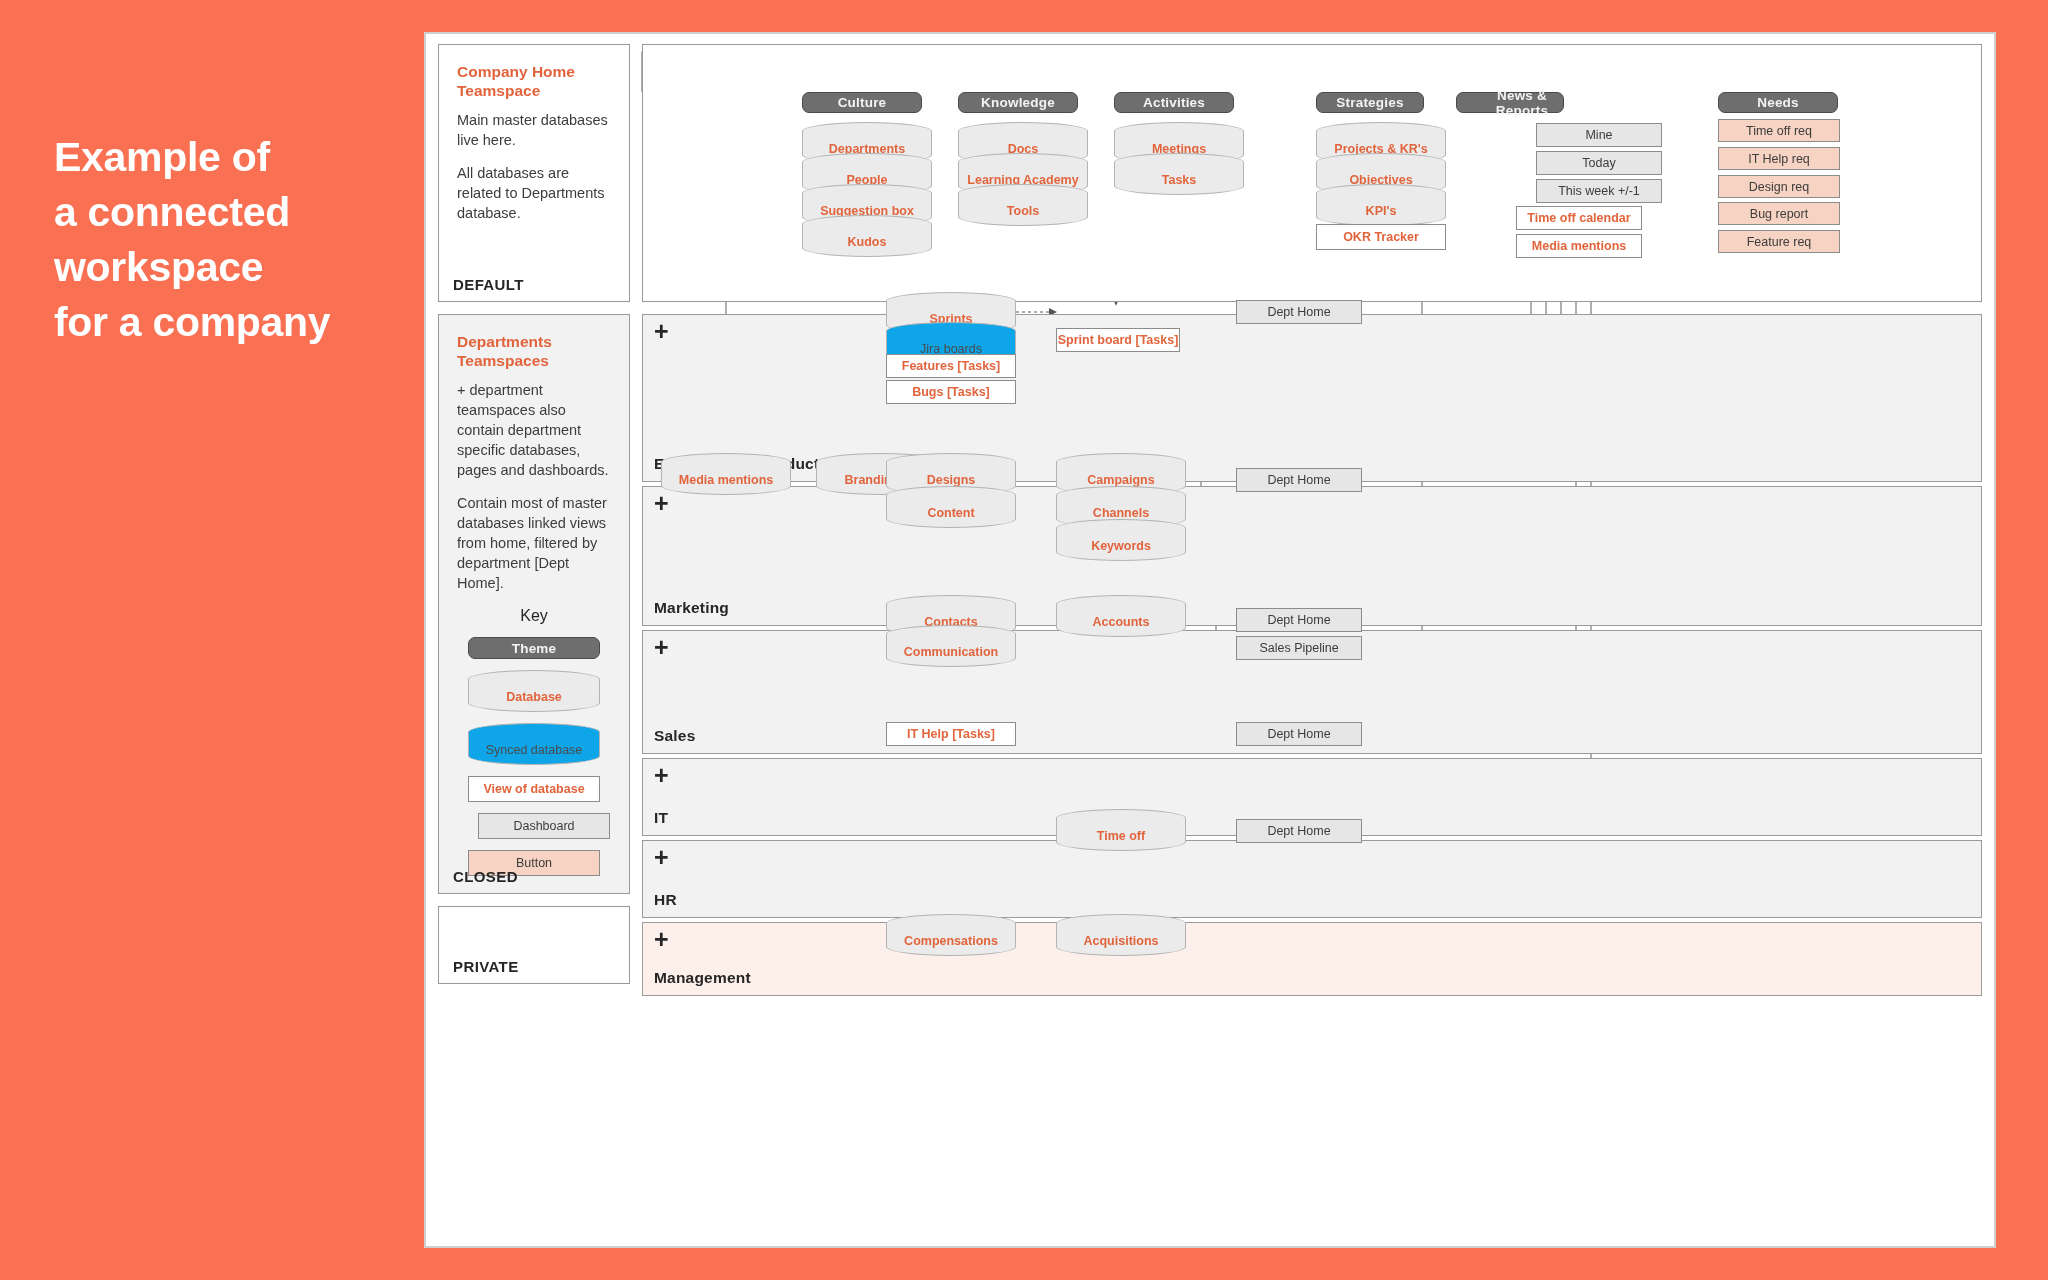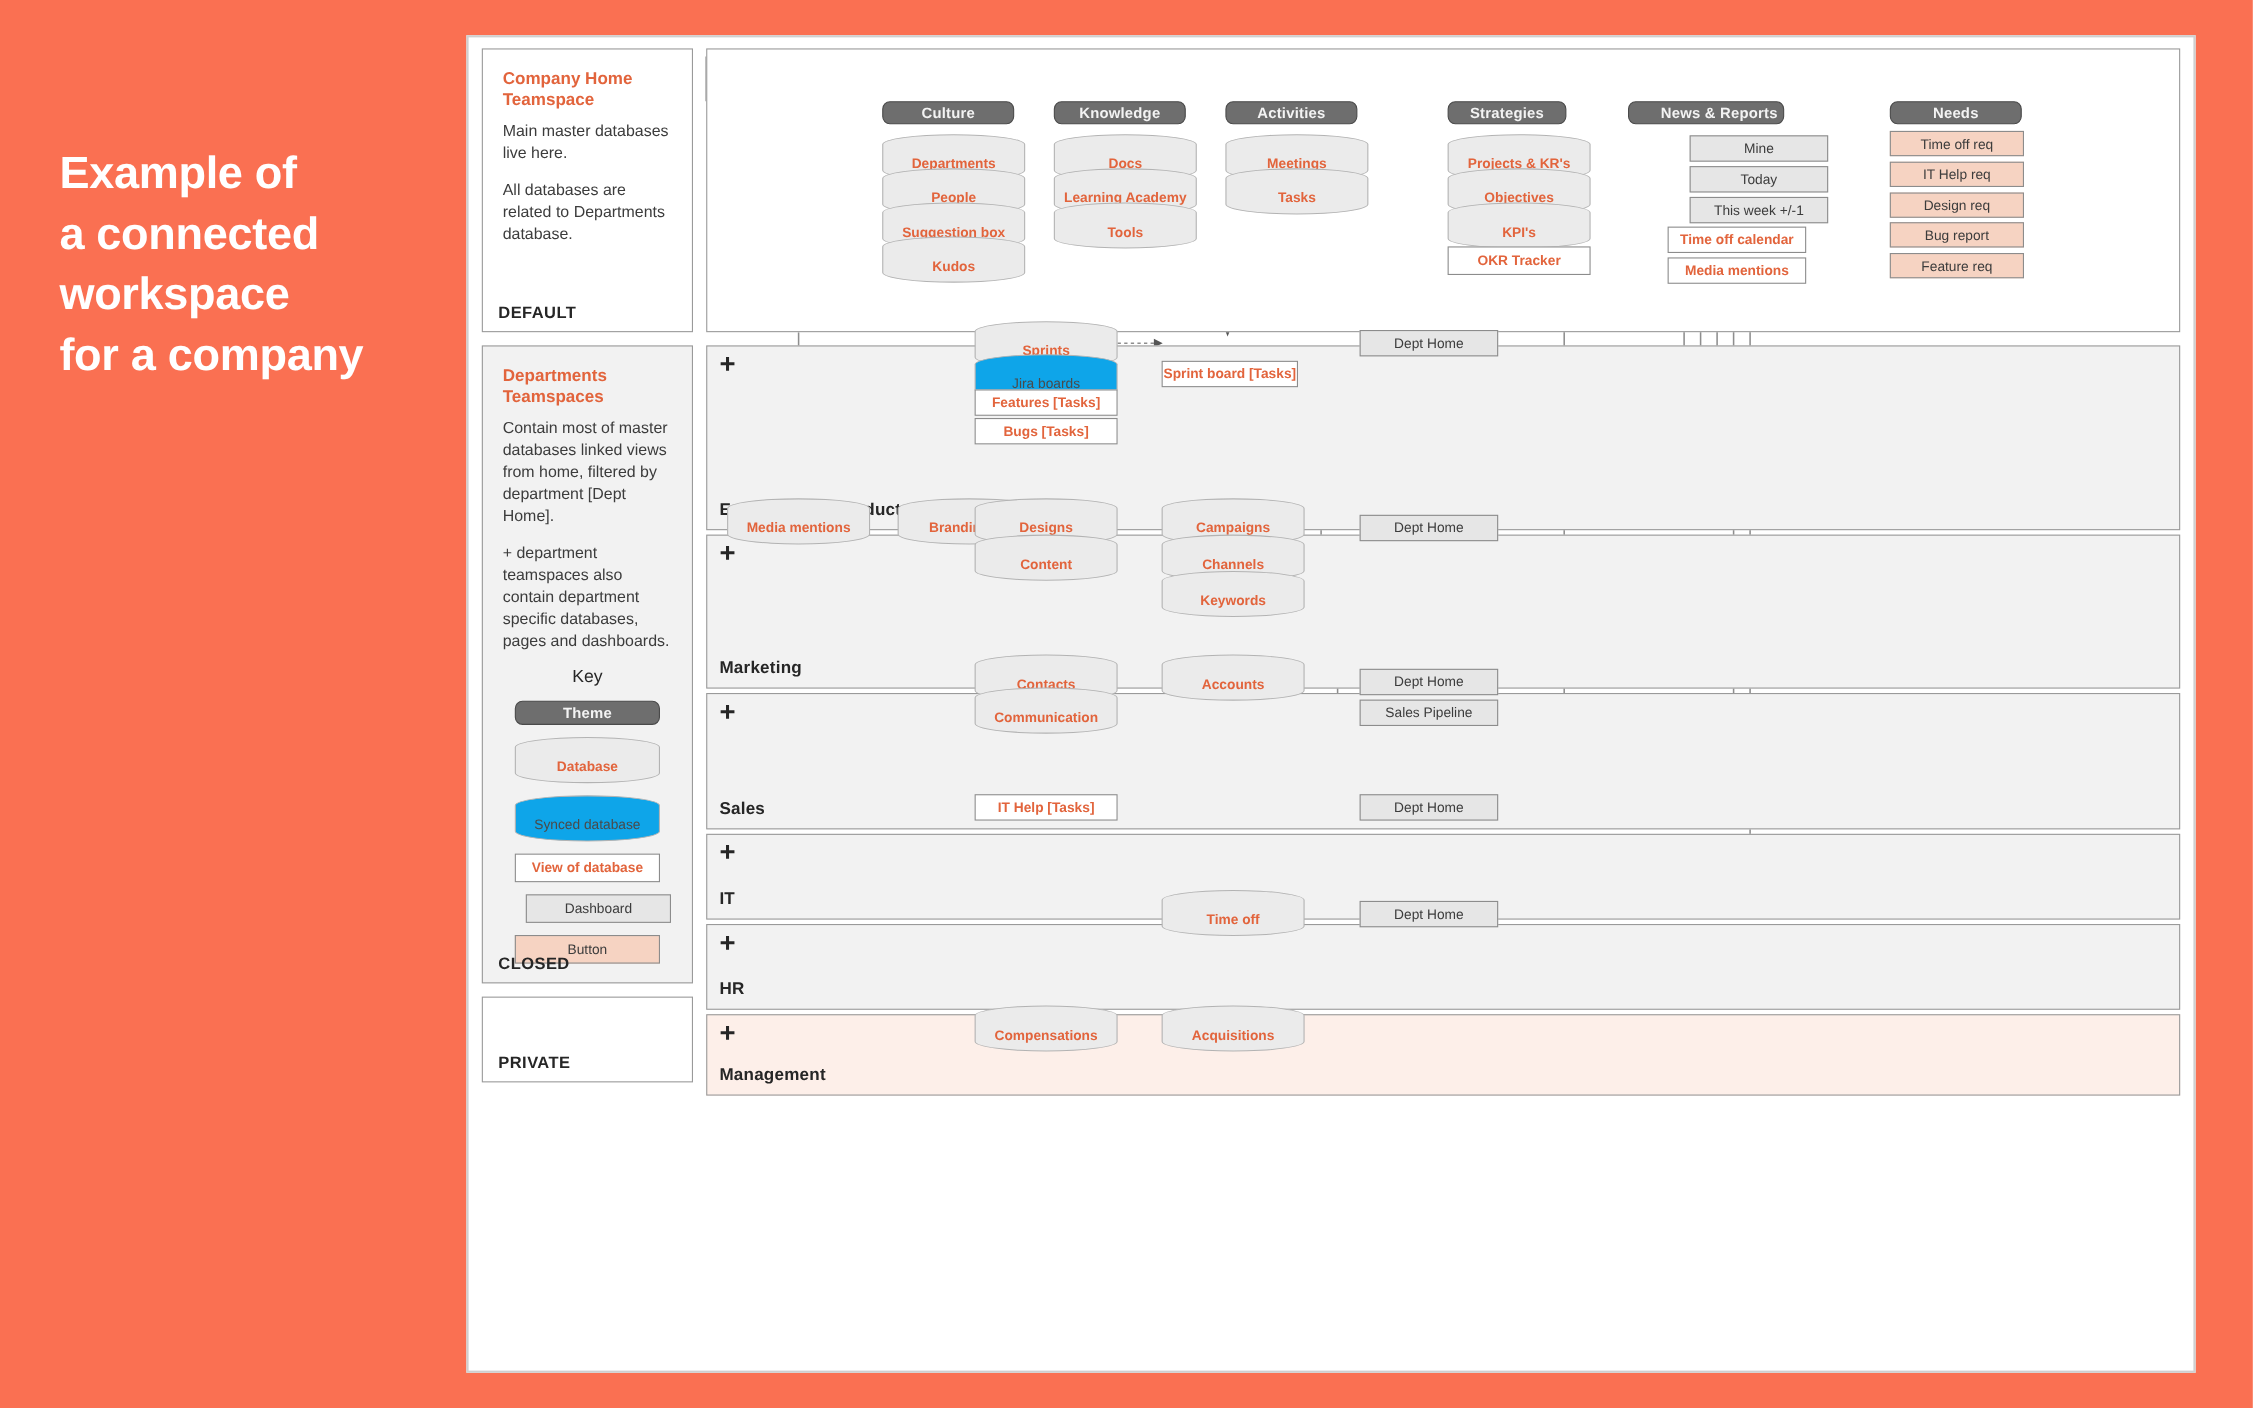--- a/index.html
+++ b/index.html
@@ -187,22 +187,22 @@
       <div class="side-p">Main master databases live here.</div>
       <div class="side-p">All databases are related to Departments database.</div>
     </div>
     <div class="side-tag">DEFAULT</div>
   </div>
 
   <div class="side-card" style="left:12px;top:280px;width:192px;height:580px;background:#f2f2f2;">
     <div class="side-body">
       <div class="side-title" style="white-space:pre-line;">Departments
 Teamspaces</div>
+      <div class="side-p">+ department teamspaces also contain department specific databases, pages and dashboards.</div>
       <div class="side-p">Contain most of master databases linked views from home, filtered by department [Dept Home].</div>
-      <div class="side-p">+ department teamspaces also contain department specific databases, pages and dashboards.</div>
 
       <div class="key-ttl">Key</div>
 
       <div class="key-row">
         <div class="theme" style="width:132px;height:22px;">Theme</div>
       </div>
       <div class="key-row">
         <div class="db" style="width:132px;height:42px;">Database</div>
       </div>
       <div class="key-row">
@@ -225,21 +225,21 @@
     <div class="side-tag">PRIVATE</div>
   </div>
 
   <div class="panel white" style="left:216px;top:10px;width:1340px;height:258px;">
   </div>
 
   <div class="theme" style="left:376px;top:58px;width:120px;height:21px;">Culture</div>
   <div class="theme" style="left:532px;top:58px;width:120px;height:21px;">Knowledge</div>
   <div class="theme" style="left:688px;top:58px;width:120px;height:21px;">Activities</div>
   <div class="theme" style="left:890px;top:58px;width:108px;height:21px;">Strategies</div>
-  <div class="theme" style="left:1054px;top:58px;width:142px;height:21px;padding-left:24px;">News &amp; Reports</div>
+  <div class="theme" style="left:1030px;top:58px;width:108px;height:21px;padding-left:24px;">News &amp; Reports</div>
   <div class="theme" style="left:1292px;top:58px;width:120px;height:21px;">Needs</div>
 
   <div class="db" style="left:376px;top:88px;width:130px;height:42px;">Departments</div>
   <div class="db" style="left:376px;top:119px;width:130px;height:42px;">People</div>
   <div class="db" style="left:376px;top:150px;width:130px;height:42px;">Suggestion box</div>
   <div class="db" style="left:376px;top:181px;width:130px;height:42px;">Kudos</div>
 
   <div class="db" style="left:532px;top:88px;width:130px;height:42px;">Docs</div>
   <div class="db" style="left:532px;top:119px;width:130px;height:42px;">Learning Academy</div>
   <div class="db" style="left:532px;top:150px;width:130px;height:42px;">Tools</div>

